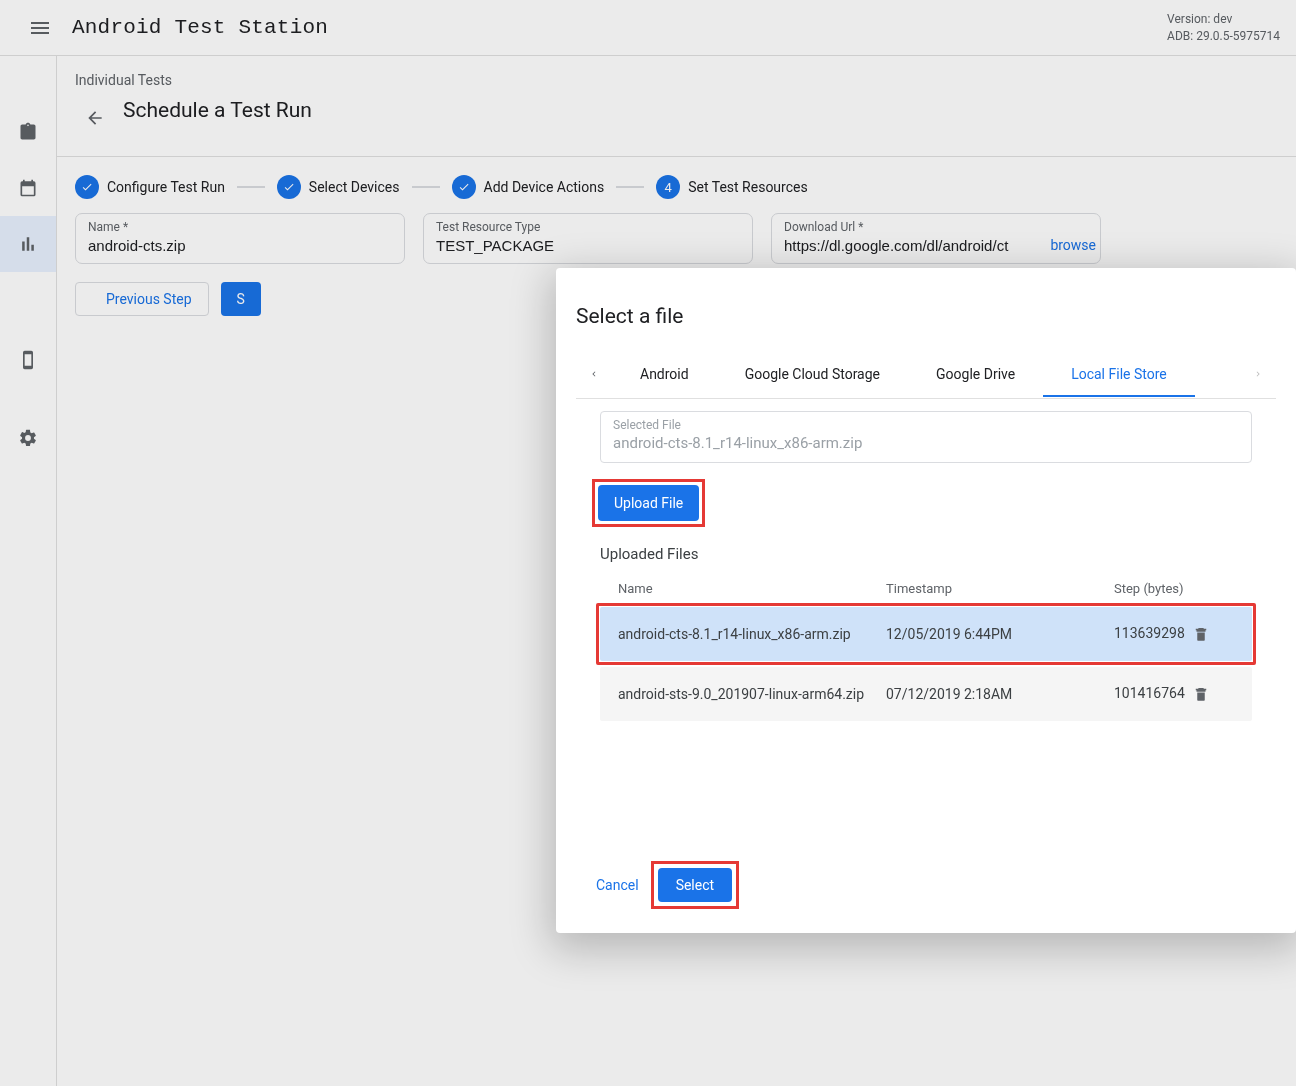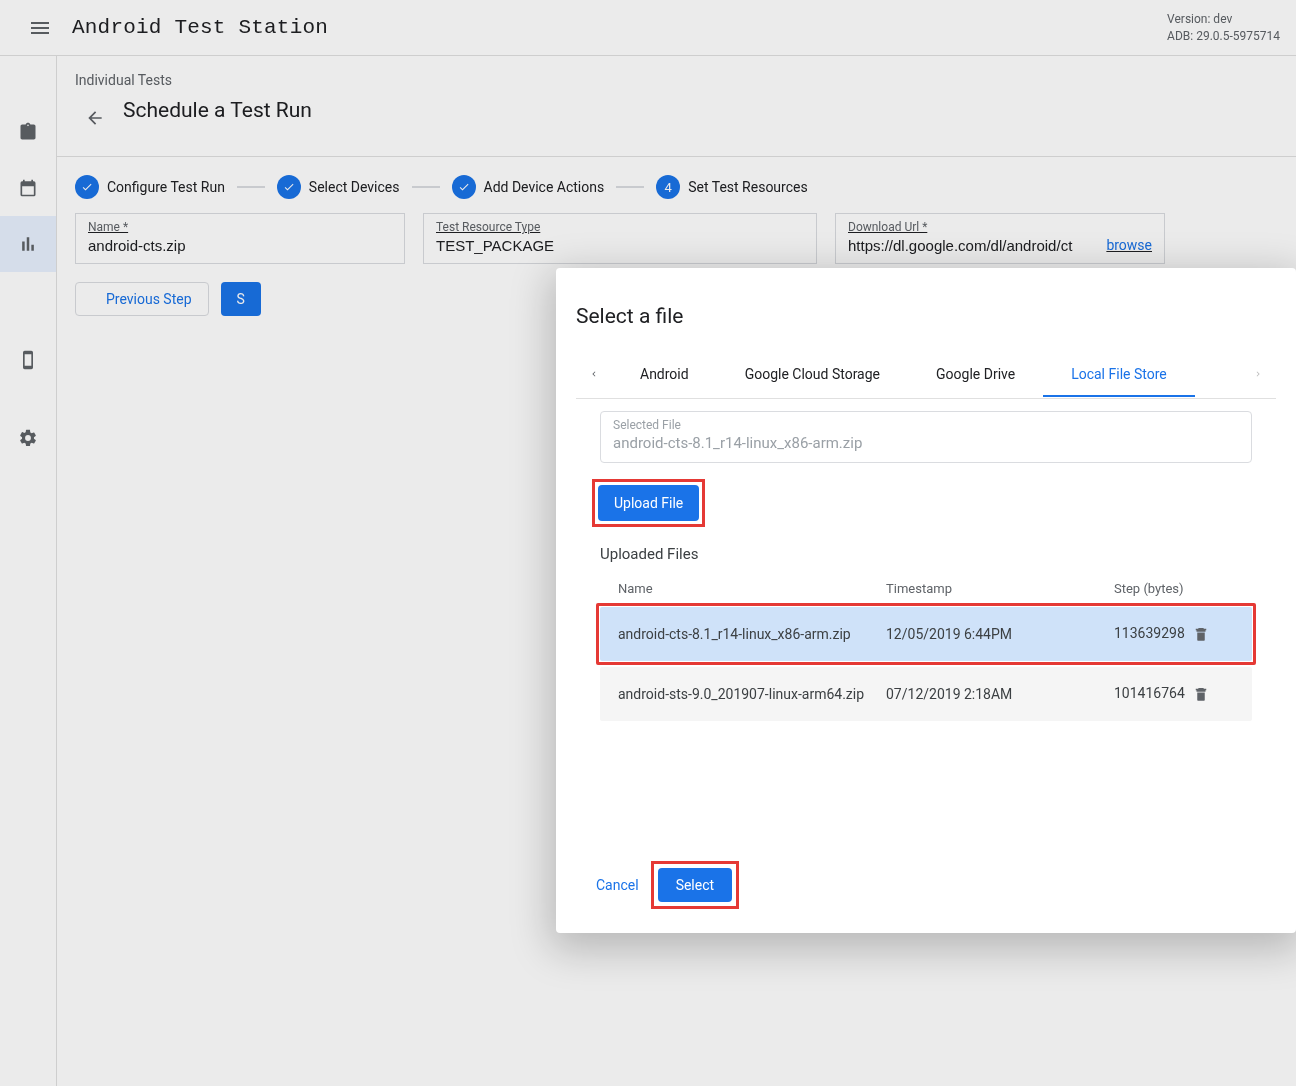--- a/index.html
+++ b/index.html
@@ -26,23 +26,23 @@
     .page-title { font-size: 21px; font-weight: 400; color: #202124; }
     .divider { height: 1px; background: #e0e0e0; }
     
     .stepper { display: flex; align-items: center; padding: 18px 18px 14px 18px; gap: 12px; }
     .step { display: flex; align-items: center; gap: 8px; font-size: 14px; color: #202124; }
     .step-circle { width: 24px; height: 24px; border-radius: 50%; background: #1a73e8; color: #fff; display: flex; align-items: center; justify-content: center; font-size: 13px; }
     .step-connector { width: 28px; height: 2px; background: #dadce0; }
     .checkmark { width: 12px; height: 12px; }
     
     .form-row { display: flex; gap: 18px; padding: 0 18px 18px 18px; }
-    .text-field { border: 1px solid #dadce0; border-radius: 0; padding: 6px 12px 8px 12px; text-decoration: underline; }
+    .text-field { border: 1px solid #dadce0; border-radius: 7px; padding: 6px 4px 8px 12px; }
     .text-field.name { width: 330px; }
-    .text-field.type { width: 394px; }
+    .text-field.type { width: 330px; }
     .text-field.url { width: 330px; display: flex; align-items: flex-end; gap: 10px; }
     .field-label { font-size: 12px; color: #5f6368; display: block; margin-bottom: 2px; }
     .field-input { border: none; outline: none; font-size: 15px; color: #202124; width: 100%; background: transparent; }
     .browse-link { color: #1a73e8; font-size: 14px; cursor: pointer; padding-bottom: 2px; }
     
     .action-row { padding: 0 18px; display: flex; gap: 12px; }
     .btn { padding: 8px 16px; border-radius: 4px; font-size: 14px; cursor: pointer; border: none; font-family: inherit; }
     .btn-outline { background: #fff; border: 1px solid #dadce0; color: #1a73e8; padding-left: 30px; }
     .btn-primary { background: #1a73e8; color: #fff; }
     

